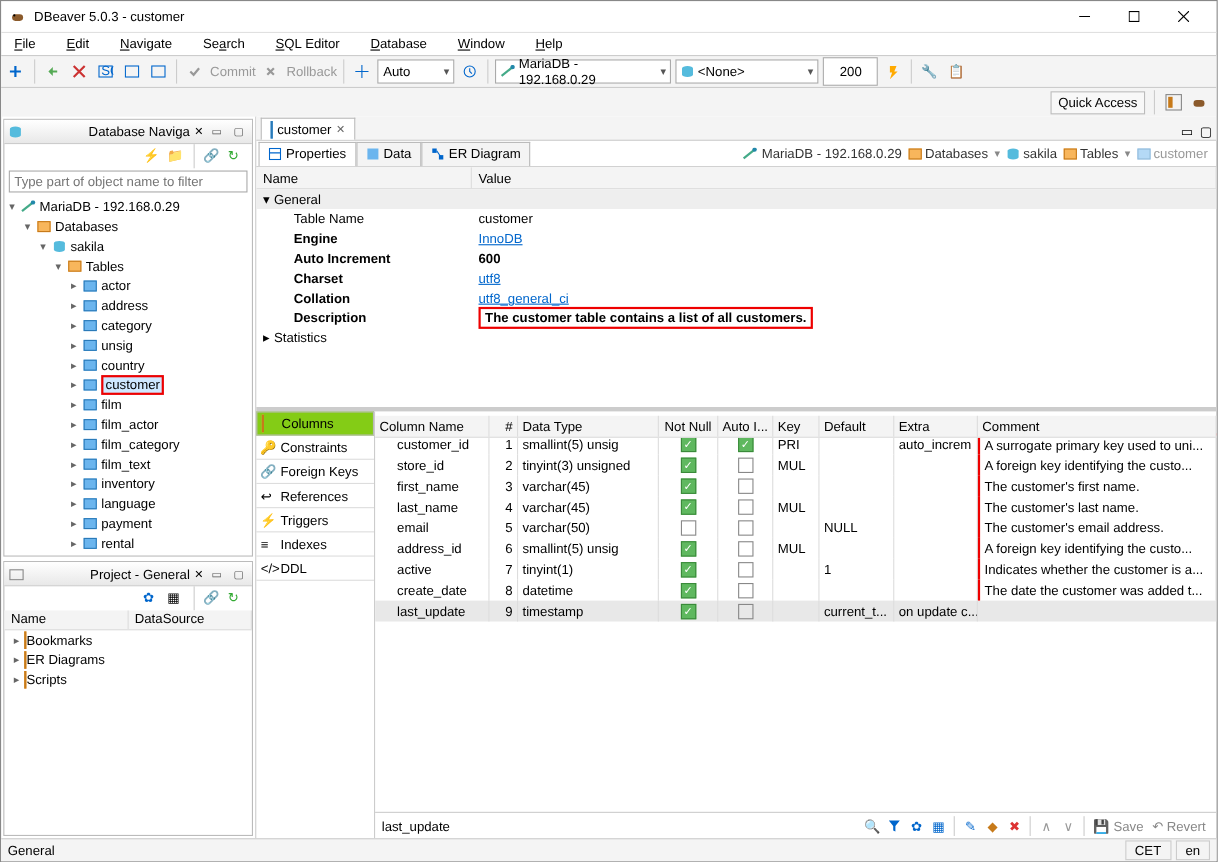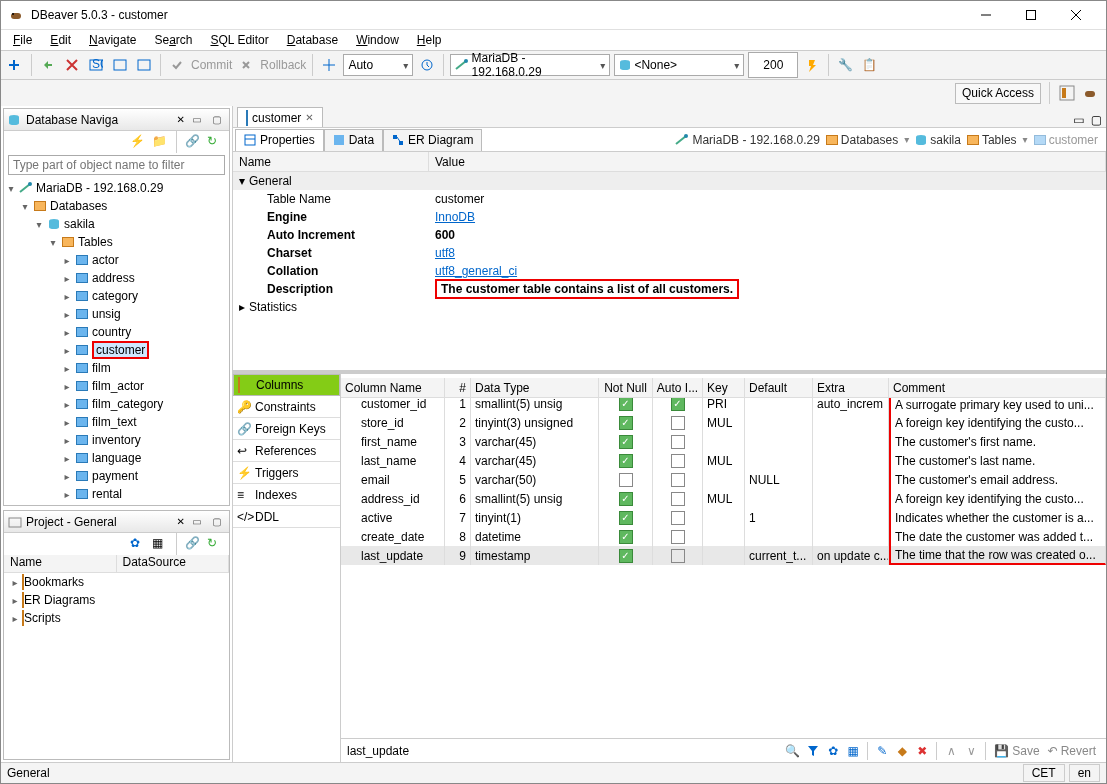--- a/index.html
+++ b/index.html
@@ -3,41 +3,41 @@
 <meta charset="utf-8">
 <style>
 * { box-sizing: border-box; margin: 0; padding: 0; font-family: "Segoe UI", Tahoma, sans-serif; font-size: 12px; }
 body { background: #fff; width: 1107px; height: 784px; display: flex; flex-direction: column; overflow: hidden; border: 1px solid #888; }
 .titlebar { height: 30px; display: flex; align-items: center; padding: 0 8px; border-bottom: 1px solid #e0e0e0; }
 .titlebar .app-icon { width: 16px; height: 16px; margin-right: 6px; }
 .titlebar .title { flex: 1; }
 .win-controls { display: flex; gap: 0; }
 .win-btn { width: 45px; height: 28px; display: flex; align-items: center; justify-content: center; }
 
-.menubar { height: 22px; display: flex; align-items: center; padding: 0 4px; gap: 2px; }
+.menubar { height: 22px; display: flex; align-items: center; padding: 0 4px; gap: 12px; }
 .menubar span { padding: 2px 8px; }
 .menubar span u { text-decoration: underline; }
 
 .toolbar { height: 30px; display: flex; align-items: center; padding: 2px 4px; gap: 4px; border-top: 1px solid #ccc; border-bottom: 1px solid #ccc; background: #f4f4f4; }
 .tbtn { width: 20px; height: 20px; display: flex; align-items: center; justify-content: center; color: #06c; }
 .sep { width: 1px; height: 22px; background: #ccc; margin: 0 2px; }
 .combo { border: 1px solid #aaa; background: #fff; height: 22px; padding: 0 18px 0 4px; position: relative; min-width: 50px; display: inline-flex; align-items: center; }
 .combo::after { content:"▾"; position:absolute; right:4px; font-size:10px; color:#555;}
 .tinput { border:1px solid #aaa; background:#fff; height:26px; padding:0 4px; width:50px; text-align:center;}
 
 .quickbar { height: 28px; display: flex; justify-content: flex-end; align-items: center; gap:6px; padding: 0 6px; background:#f4f4f4;}
 .qbtn { border:1px solid #bbb; background:#f8f8f8; padding:2px 6px; height:21px; display:flex; align-items:center;}
 .sqicon{width:18px;height:18px;display:flex;align-items:center;justify-content:center;}
 
 .workspace { flex:1; display:flex; }
 .leftcol { width: 232px; display:flex; flex-direction:column; border-right:1px solid #ccc; }
 
 .panel { border:1px solid #bbb; margin:2px 2px; display:flex; flex-direction:column; flex:1; min-height:0;}
 .panel.proj { flex:0 0 250px;}
-.panel-head { height:22px; background:linear-gradient(#fff,#e8e8e8); display:flex; align-items:center; padding:0 4px; gap:4px; border-bottom:1px solid #ccc;}
+.panel-head { height:22px; background:linear-gradient(#fff,#e8e8e8); display:flex; align-items:center; padding:0 4px; gap:4px; border-bottom:1px solid #ccc;text-align:right;}
 .panel-head .ptitle{flex:1;}
 .panel-head .pbtn{width:16px;height:16px;display:flex;align-items:center;justify-content:center;font-size:10px;color:#555;}
 .panel-sub {height:22px; display:flex; align-items:center; justify-content:flex-end; gap:6px; padding:0 6px;}
 .panel-sub .pbtn{width:16px;height:16px;}
 .filter-input{border:1px solid #aaa;margin:2px 4px;height:20px;padding:0 4px;color:#0f172a;}
 
 .tree{flex:1;overflow:auto;padding:2px 0;}
 .tree-row{display:flex;align-items:center;height:18px;padding-right:4px;white-space:nowrap;}
 .tree-row .twist{width:14px;text-align:center;color:#666;font-size:10px;}
 .tree-row .ticn{width:16px;height:16px;margin-right:2px;display:flex;align-items:center;justify-content:center;}
@@ -786,21 +786,20 @@
                 <div class="c-type">timestamp</div>
                 <div class="c-nn">
                   <span class="ck on"></span>
                 </div>
                 <div class="c-ai">
                   <span class="ck"></span>
                 </div>
                 <div class="c-key"></div>
                 <div class="c-def">current_t...</div>
                 <div class="c-ex">on update c...</div>
-                <div class="c-cmt hl-cmt hl-cmt-bot">The time that the row was created o...</div>
               </div>
             </div>
         </div>
         <div class="grid-stat">
           <span class="st-txt">last_update</span>
           <span class="gs-btn">🔍</span>
           <span class="gs-btn">
               <svg width="12" height="12">
                 <path d="M1 1h10L7 6v5l-2-1V6z" fill="#06c"></path>
               </svg>

